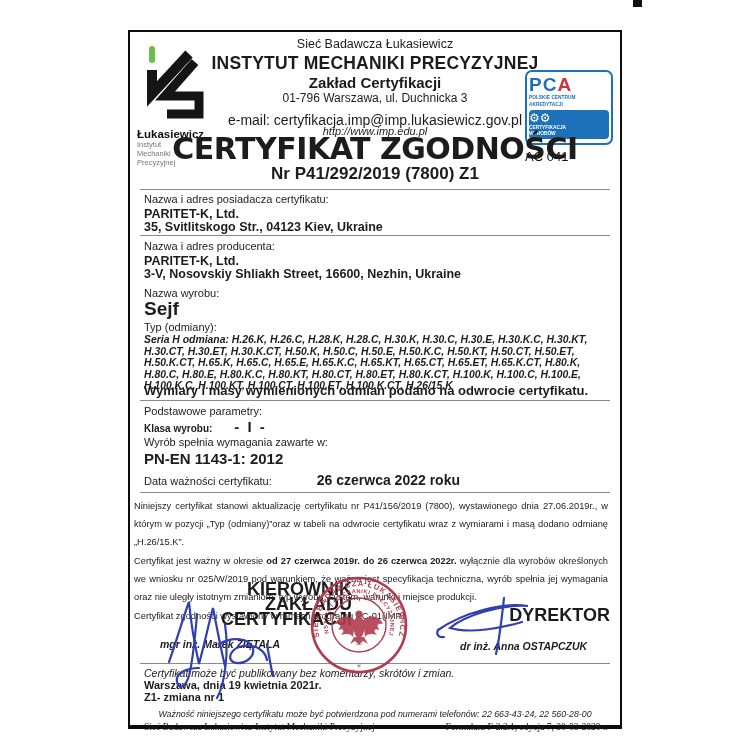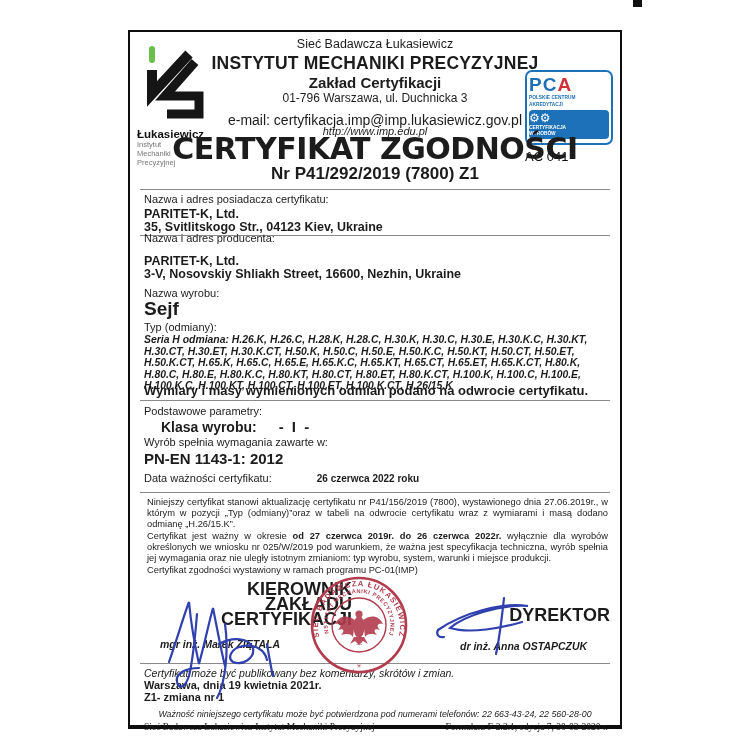--- a/index.html
+++ b/index.html
@@ -39,25 +39,25 @@
   .pca-code{font-size:13px;margin-top:4px;color:#111;}
   
   .title-main{top:99px;font-size:30px;font-weight:700;letter-spacing:-.5px;transform:scaleY(1.02);font-family:"DejaVu Sans",sans-serif;}
   .title-num{top:132px;font-size:17px;font-weight:bold;}
   
   .lab{font-size:11px;left:14px;}
   .val{font-size:12.5px;font-weight:bold;left:14px;}
   .sejf{font-size:19px;font-weight:bold;left:14px;}
   .seria{left:14px;right:10px;font-size:10.4px;font-weight:bold;line-height:11.6px;font-style:italic;}
   .note-b{left:14px;font-size:13px;font-weight:bold;}
-  .klasa-lab{font-size:14px;font-weight:bold;margin-left:17px;}
+  .klasa-lab{font-size:10px;font-weight:bold;}
   .klasa-val{font-size:15px;font-weight:bold;letter-spacing:2px;margin-left:22px;}
   .std{font-size:15px;font-weight:bold;}
-  .dataw-val{font-size:10px;font-weight:bold;margin-left:45px;}
-  .fine{left:17px;right:12px;font-size:9.3px;line-height:11px;text-align:justify;}
+  .dataw-val{font-size:14px;font-weight:bold;margin-left:45px;}
+  .fine{left:4px;right:12px;font-size:9.3px;line-height:18px;text-align:justify;}
   .fine p{margin:0 0 1px 0;}
   .fine .b{font-weight:bold;}
   
   .sig-title{font-size:18px;font-weight:bold;line-height:15px;text-align:right;}
   .sig-name{font-size:10.5px;font-weight:bold;font-style:italic;}
   svg.sig{overflow:visible;}
   
   .publish{left:14px;font-size:10.5px;font-style:italic;}
   .pdate{left:14px;font-size:11px;font-weight:bold;}
   .z1{left:14px;font-size:11px;font-weight:bold;}
@@ -108,21 +108,21 @@
   <div class="abs ctr title-num">Nr P41/292/2019 (7800) Z1</div>
 
   <div class="sep" style="top:157px"></div>
 
   <div class="abs lab" style="top:161px">Nazwa i adres posiadacza certyfikatu:</div>
   <div class="abs val" style="top:175px">PARITET-K, Ltd.</div>
   <div class="abs val" style="top:188px">35, Svitlitskogo Str., 04123 Kiev, Ukraine</div>
 
   <div class="sep" style="top:203px"></div>
 
-  <div class="abs lab" style="top:200px">Nazwa i adres producenta:</div>
+  <div class="abs lab" style="top:208px">Nazwa i adres producenta:</div>
   <div class="abs val" style="top:222px">PARITET-K, Ltd.</div>
   <div class="abs val" style="top:235px">3-V, Nosovskiy Shliakh Street, 16600, Nezhin, Ukraine</div>
 
   <div class="abs lab" style="top:255px">Nazwa wyrobu:</div>
   <div class="abs sejf" style="top:266px">Sejf</div>
 
   <div class="abs lab" style="top:289px">Typ (odmiany):</div>
   <div class="abs seria" style="top:302px">Seria H odmiana: H.26.K, H.26.C, H.28.K, H.28.C, H.30.K, H.30.C, H.30.E, H.30.K.C, H.30.KT, H.30.CT, H.30.ET, H.30.K.CT, H.50.K, H.50.C, H.50.E, H.50.K.C, H.50.KT, H.50.CT, H.50.ET, H.50.K.CT, H.65.K, H.65.C, H.65.E, H.65.K.C, H.65.KT, H.65.CT, H.65.ET, H.65.K.CT, H.80.K, H.80.C, H.80.E, H.80.K.C, H.80.KT, H.80.CT, H.80.ET, H.80.K.CT, H.100.K, H.100.C, H.100.E, H.100.K.C, H.100.KT, H.100.CT, H.100.ET, H.100.K.CT, H.26/15.K</div>
   <div class="abs note-b" style="top:351px">Wymiary i masy wymienionych odmian podano na odwrocie certyfikatu.</div>
 

